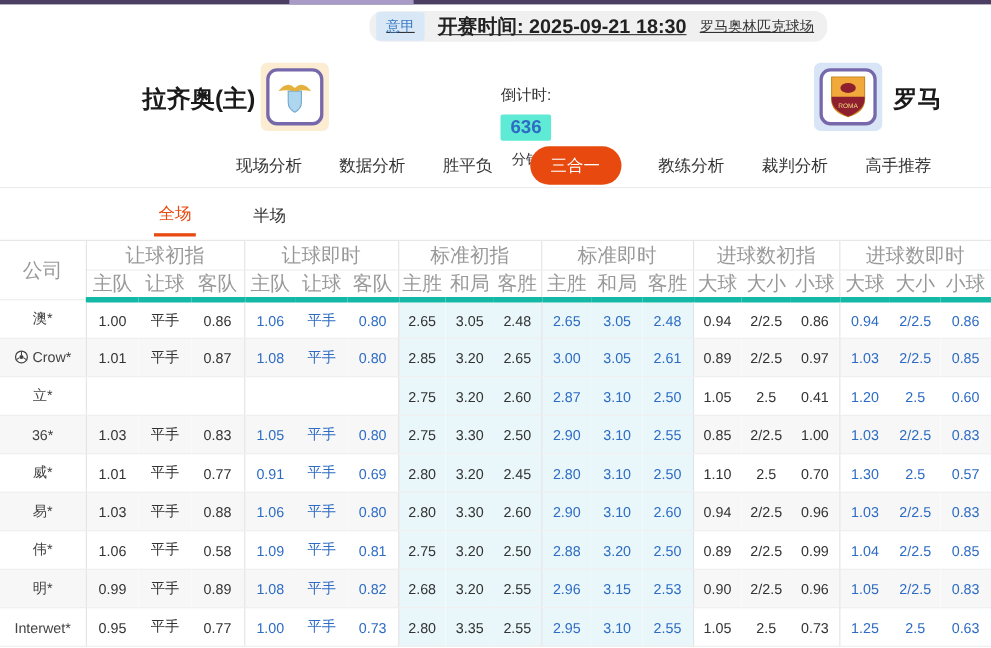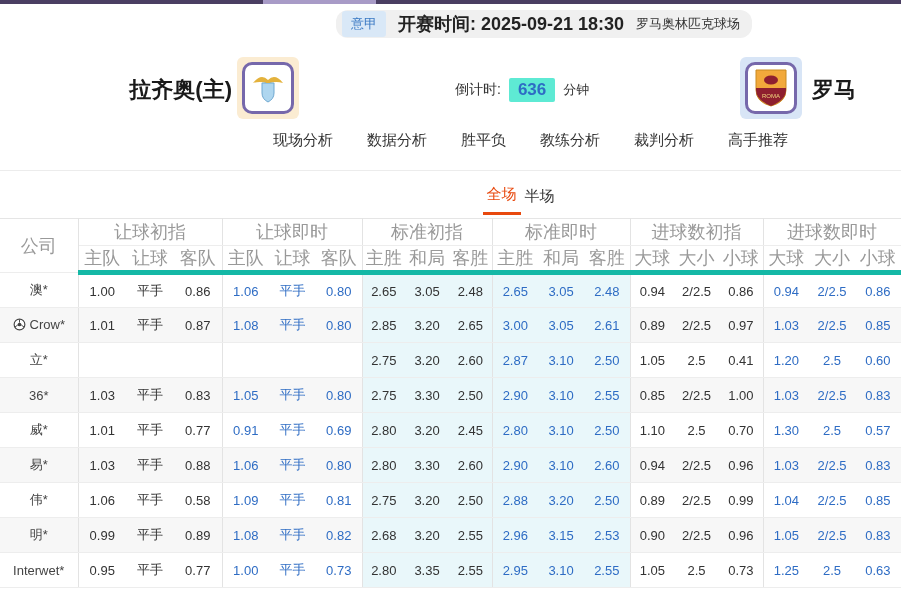--- a/index.html
+++ b/index.html
@@ -9,57 +9,57 @@
     width:901px; height:589px; overflow:hidden; position:relative; color:#333;
   }
   
   .topbar { position:absolute; top:0; left:0; width:901px; height:4px; background:var(--topbar,#4a3e62); }
   .topbar-segment { position:absolute; top:0; left:263px; width:113px; height:4px; background:#a89bc7; }
 
   
   .meta-bar {
     position:absolute; top:10px; left:336px; height:28px;
     background:#f0f0f0; border-radius:12px; display:flex; align-items:center;
-    padding:0 12px 0 6px; gap:12px; white-space:nowrap;
+    padding:0 12px 0 6px; gap:12px; white-space:nowrap;text-decoration:underline;
   }
   .league-tag {
     background:#d9e8f7; color:#3a79c3; font-size:13px; padding:4px 9px; border-radius:3px; cursor:pointer;
   }
   .kickoff { font-size:18px; font-weight:bold; color:#222; }
   .venue { font-size:13px; color:#333; }
 
   
   .team-name { position:absolute; font-size:22px; font-weight:bold; color:#1a1a1a; white-space:nowrap; }
   .home-name { top:75px; left:110px; width:122px; text-align:right; }
   .away-name { top:75px; left:812px; }
   .badge-box { position:absolute; width:62px; height:62px; border-radius:6px; top:57px; display:flex; align-items:center; justify-content:center; }
   .home-badge-box { left:237px; background:#fbecd2; }
   .away-badge-box { left:740px; background:#d8e5f6; }
   .badge-inner { width:52px; height:52px; background:#fff; border:3px solid #7668ab; border-radius:10px; display:flex; align-items:center; justify-content:center; }
 
-  .countdown { position:absolute; top:78px; left:455px; display:flex; align-items:center; gap:8px; white-space:nowrap; }
+  .countdown { position:absolute; top:78px; left:455px; display:flex; align-items:center; gap:8px; white-space:nowrap;flex-direction:column; }
   .countdown-label { font-size:14px; color:#333; }
   .countdown-value { font-size:17px; font-weight:bold; color:var(--live,#2e6cc4); background:#5eead4; padding:2px 9px; border-radius:2px; }
   .countdown-unit { font-size:13px; color:#333; }
 
   
   .nav {
     position:absolute; top:131px; left:0; width:901px; height:40px;
-    display:flex; align-items:flex-start; justify-content:center; gap:34px;
+    display:flex; align-items:center; justify-content:center; gap:34px;
     border-bottom:1px solid #ececec; padding-left:160px;
   }
   .nav-tab { font-size:15px; color:#333; cursor:pointer; white-space:nowrap; }
   .nav-tab.active {
     background:var(--accent,#e8490e); color:#fff; padding:8px 19px; border-radius:18px;
   }
 
   
   .subtabs {
     position:absolute; top:172px; left:0; width:901px; height:46px;
-    display:flex; align-items:center; justify-content:center; padding-left:140px;
+    display:flex; align-items:center; justify-content:flex-start; gap:48px; padding-left:140px;
   }
   .subtab { font-size:15px; color:#333; cursor:pointer; padding:10px 4px 8px; }
   .subtab.active { color:var(--accent,#e8490e); border-bottom:3px solid var(--accent,#e8490e); }
 
   
   .table-wrap { position:absolute; top:218px; left:0; width:901px; }
   table { border-collapse:collapse; table-layout:fixed; width:901px; border-top:1px solid #e5e5e5; }
   th, td { text-align:center; font-weight:normal; overflow:hidden; white-space:nowrap; }
   thead th { color:#999; font-size:18px; height:27px; }
   thead tr.grp-row th { border-bottom:1px solid #ededed; }
@@ -112,20 +112,21 @@
       <text x="18" y="30" font-size="6" fill="#f2d77e" text-anchor="middle" font-family="Liberation Sans, sans-serif">ROMA</text>
     </svg>
   </div>
 </div>
 <div class="team-name away-name">罗马</div>
 
 <div class="nav">
   <span class="nav-tab">现场分析</span>
   <span class="nav-tab">数据分析</span>
   <span class="nav-tab">胜平负</span>
+  <span class="nav-tab active">三合一</span>
   <span class="nav-tab">教练分析</span>
   <span class="nav-tab">裁判分析</span>
   <span class="nav-tab">高手推荐</span>
 </div>
 
 <div class="subtabs">
   <span class="subtab active">全场</span>
   <span class="subtab">半场</span>
 </div>
 

